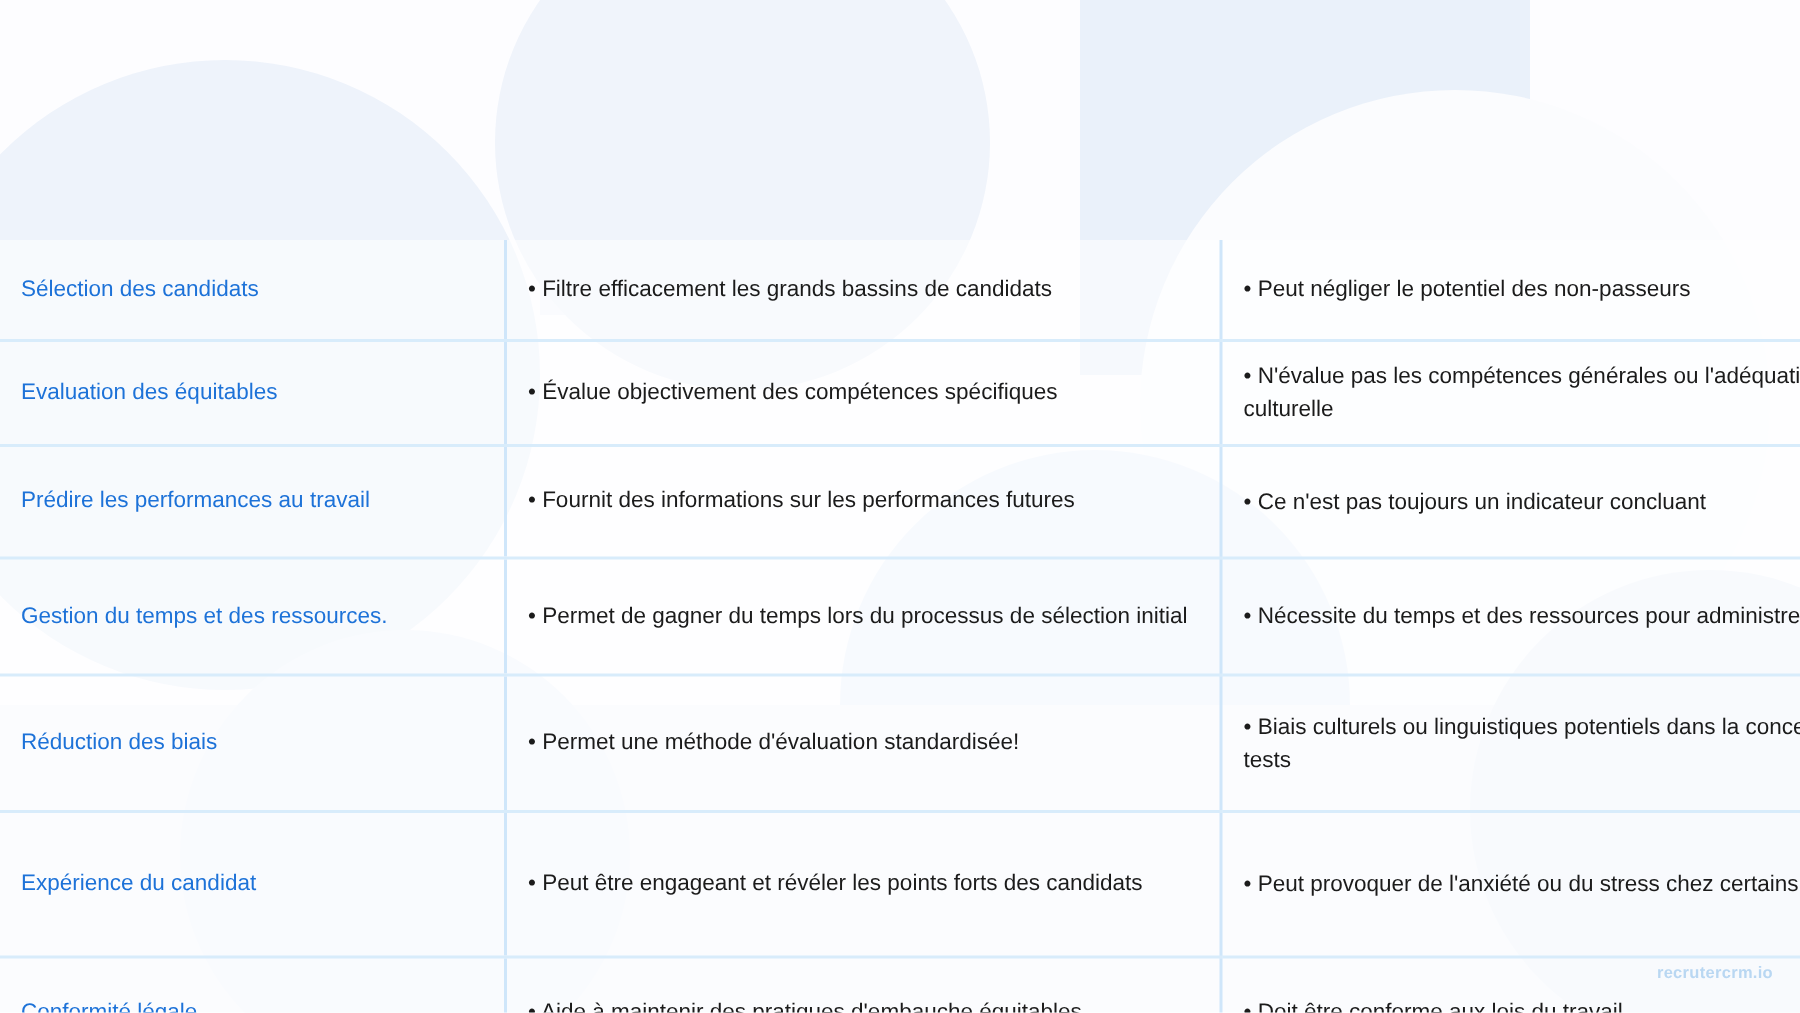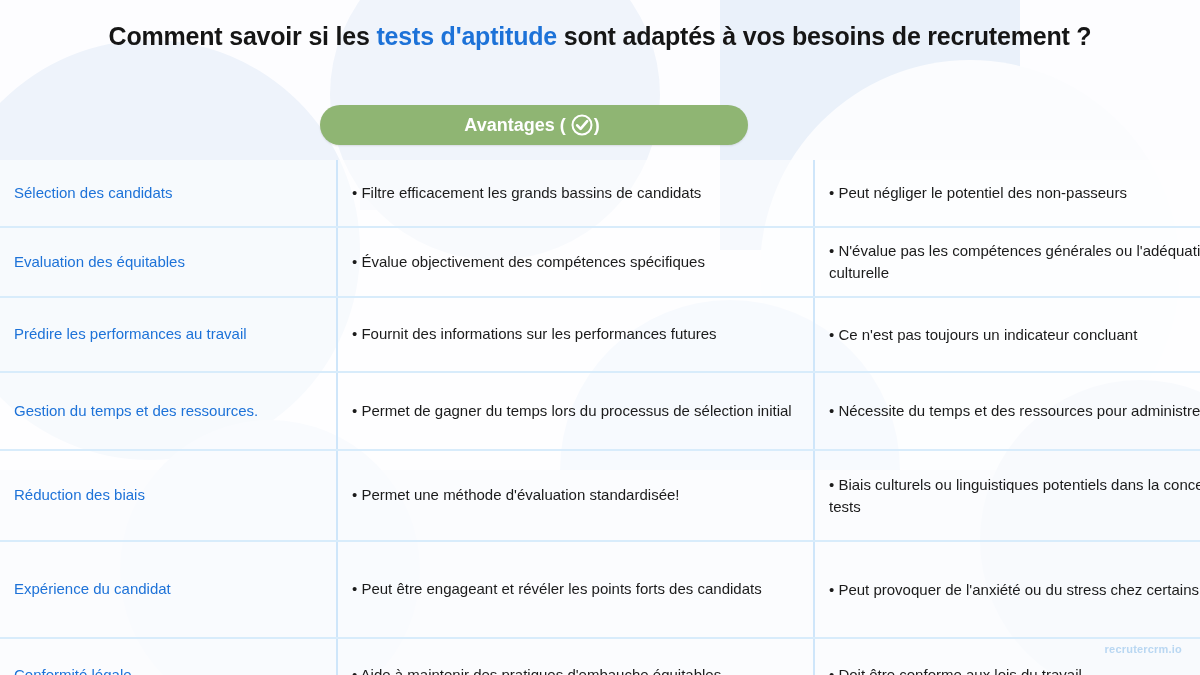--- a/index.html
+++ b/index.html
@@ -152,34 +152,21 @@
   <div class="rect" style="left:720px;  top:0px;    width:300px; height:250px; background:#eaf1fa;"></div>
   <div class="blob" style="left:760px;  top:60px;   width:420px; height:420px; background:#fbfcfe;"></div>
   <div class="blob" style="left:560px;  top:300px;  width:340px; height:340px; background:#eef4fc;"></div>
   <div class="rect" style="left:0px;    top:470px;  width:1200px;height:205px; background:#f6f9fd;"></div>
   <div class="blob" style="left:120px;  top:420px;  width:300px; height:300px; background:#f2f6fc;"></div>
   <div class="blob" style="left:980px;  top:380px;  width:320px; height:320px; background:#eff4fb;"></div>
 </div>
 
 <div id="page">
 
-  <div id="title-bar">
-    <span>Comment savoir si les </span><span class="accent">tests d'aptitude</span><span> sont adaptés à vos besoins de recrutement ?</span>
-  </div>
-
-  <div class="pill" id="pill-pros">
-    <span class="lbl">Avantages (</span>
-    <span class="check-wrap">
-      <svg class="check-svg" width="24" height="24" viewBox="0 0 24 24" aria-hidden="true">
-        <circle cx="12" cy="12" r="9.5" fill="none" stroke="#ffffff" stroke-width="2"></circle>
-        <path d="M7.2 12.3 L10.6 15.8 L17.2 8.1" fill="none" stroke="#ffffff" stroke-width="2.6" stroke-linecap="round" stroke-linejoin="round"></path>
-      </svg>
-    </span>
-    <span class="lbl">)</span>
-  </div>
+
 
 
   <table id="tbl">
     <tbody>
       <tr class="r0">
         <td class="c-label">Sélection des candidats</td>
         <td class="c-pro">• Filtre efficacement les grands bassins de candidats</td>
         <td class="c-con">•  Peut négliger le potentiel des non-passeurs</td>
       </tr>
       <tr class="r1">

